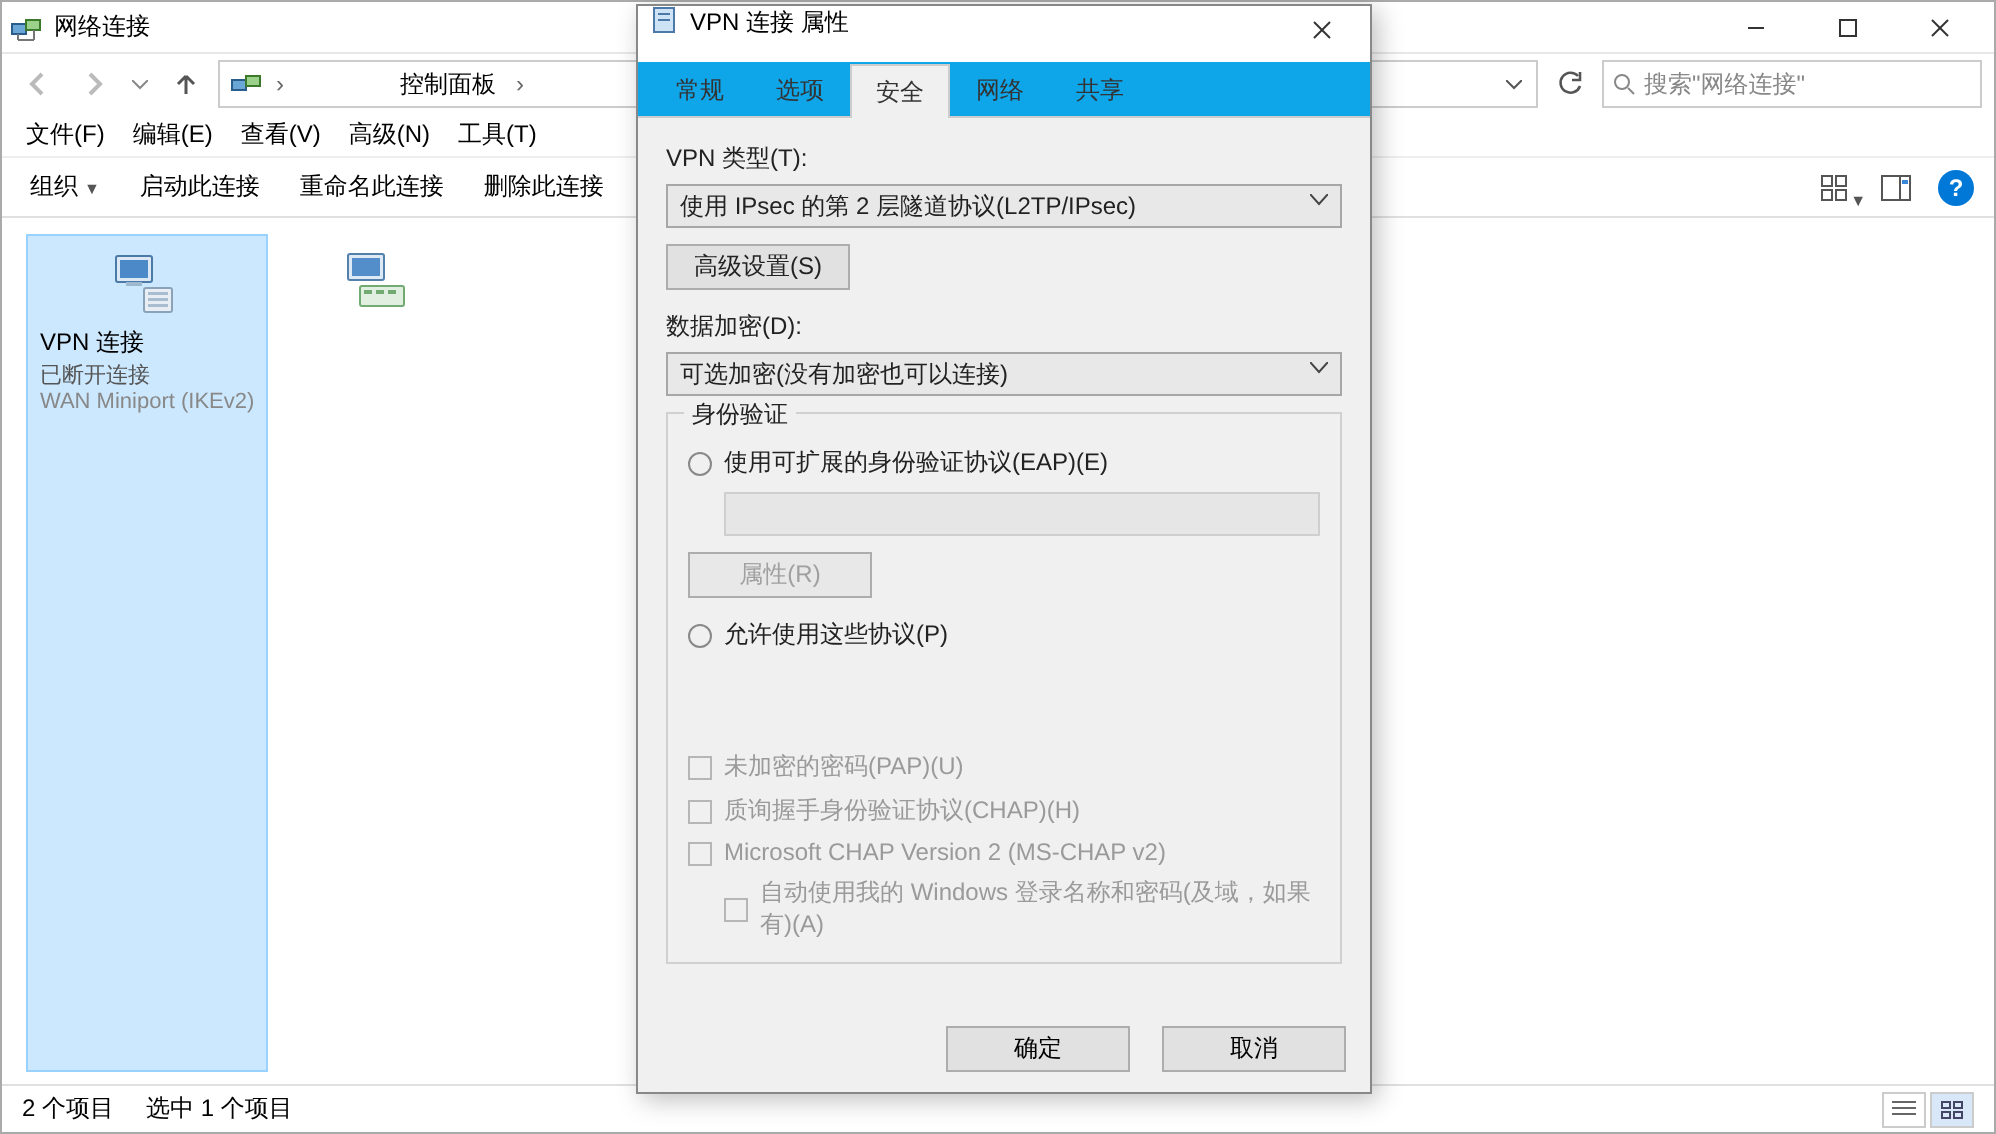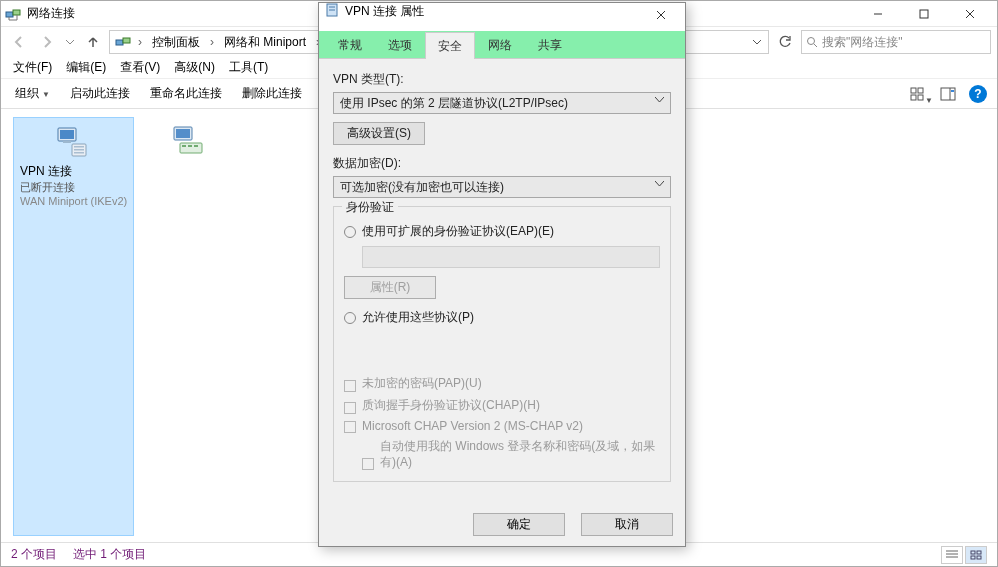--- a/index.html
+++ b/index.html
@@ -12,21 +12,21 @@
   .titlebar-title { flex: 0 0 auto; }
   .titlebar-spacer { flex: 1; }
   .win-btn { width: 46px; height: 26px; display:flex;align-items:center;justify-content:center; color:#555;}
   .win-btn svg { width:10px; height:10px; }
   .addressbar-row { height: 30px; display:flex; align-items:center; padding: 0 6px; gap:4px; }
   .nav-arrow { width:24px; height:24px; display:flex; align-items:center; justify-content:center; color:#aaa; }
   .nav-arrow.enabled { color:#333; }
   .dropdown-tick { width:14px; color:#777; display:flex;justify-content:center;}
   .breadcrumb-bar { flex:1; height:24px; border:1px solid #ccc; display:flex; align-items:center; padding:0 2px; gap:2px;}
   .bc-icon { width:16px;height:16px;margin:0 3px; }
-  .bc-seg { padding: 3px 6px; }
+  .bc-seg { padding: 3px 6px; margin-left: 48px; }
   .bc-arrow { color:#666; padding:0 2px;}
   .bc-dd { width:18px; display:flex;justify-content:center; color:#555;}
   .refresh-btn { width:24px;height:24px; display:flex;align-items:center;justify-content:center; color:#555;}
   .search-box { width:190px; height:24px; border:1px solid #ccc; display:flex; align-items:center; padding:0 4px; color:#888;}
   .search-box .sicon { margin-right:4px; }
 
   .menubar { height:22px; display:flex; align-items:center; padding: 0 6px; gap:2px; border-bottom:1px solid #eee;}
   .menubar span { padding: 2px 6px; text-align: center; }
 
   .toolbar { height:30px; display:flex; align-items:center; padding:0 6px; gap:4px; border-bottom:1px solid #e0e0e0;}
@@ -37,47 +37,47 @@
   .help-icon { width:18px;height:18px; border-radius:50%; background:#0078d7; color:#fff; display:flex;align-items:center;justify-content:center; font-weight:bold;}
 
   .content-area { position:absolute; top:110px; left:0; right:0; bottom:24px; background:#fff; padding:6px 12px; display:flex; gap:30px;}
   .conn-item { display:flex; align-items:center; gap:1px; padding:4px 6px;flex-direction:column; }
   .conn-item.selected { background:#cce8ff; border:1px solid #99d1ff; }
   .conn-icon { width:40px;height:40px; }
   .conn-text .ln1 { font-weight: normal; color:#000; }
   .conn-text .ln2 { color:#555; font-size:11px; }
   .conn-text .ln3 { color:#888; font-size:11px; }
 
-  .statusbar { position:absolute; bottom:0; left:0; right:0; height:24px; border-top:1px solid #e0e0e0; display:flex; align-items:center; padding:0 10px; gap:16px; color:#701a75;}
+  .statusbar { position:absolute; bottom:0; left:0; right:0; height:24px; border-top:1px solid #e0e0e0; display:flex; align-items:center; padding:0 10px; gap:16px; color:#000000;}
   .statusbar-spacer { flex:1; }
   .view-toggle { display:flex; gap:2px; }
   .vtbtn { width:22px;height:18px; border:1px solid #ccc; display:flex;align-items:center;justify-content:center;}
 
   
   .dialog { position:absolute; left:318px; top:2px; width:368px; height:545px; background:#f0f0f0; border:1px solid #888; box-shadow: 3px 3px 12px rgba(0,0,0,.25); z-index:10; display:flex; flex-direction:column;}
   .dlg-title { height:28px; display:flex; padding:0 6px; background:#fff;}
   .dlg-title .dlg-icon { width:14px;height:14px; margin-right:6px; }
   .dlg-title-spacer { flex:1; }
   .dlg-close { width:36px;height:24px; display:flex;align-items:center;justify-content:center; color:#333;}
-  .tabstrip { height:28px; display:flex; align-items:flex-end; padding:0 6px; background:#86efac; border-bottom:1px solid #ccc;}
+  .tabstrip { height:28px; display:flex; align-items:flex-end; padding:0 6px; background:#0ea5e9; border-bottom:1px solid #ccc;}
   .tab { padding:5px 12px 4px; border:1px solid transparent; border-bottom:none; color:#333;}
   .tab.active { border-color:#ccc; background:#f0f0f0; position:relative; top:1px;}
   .dlg-body { flex:1; padding:10px 14px 6px; overflow:hidden; color:#222;}
   .field-label { margin: 2px 0 4px; }
   .combo { width:100%; height:22px; border:1px solid #a7a7a7; background:#e8e8e8; display:flex; align-items:center; padding:0 6px; margin-bottom:8px; position:relative;}
   .combo .caret { position:absolute; right:6px; top:4px; }
   .row-right { display:flex; margin-bottom:10px;}
   .winbtn { min-width:92px; height:23px; border:1px solid #adadad; background:#e1e1e1; display:flex;align-items:center;justify-content:center; padding:0 12px;}
   .winbtn.disabled { color:#a0a0a0; background:#e8e8e8;}
   .groupbox { border:1px solid #d0d0d0; padding:10px 10px 6px; position:relative; margin-top:4px;}
   .groupbox .legend { position:absolute; top:-8px; left:8px; background:#f0f0f0; padding:0 4px;}
   .radio-row { display:flex; align-items:center; gap:6px; margin:6px 0;}
   .radio { width:12px;height:12px; border:1px solid #888; border-radius:50%; }
   .disabled-area { background:#e6e6e6; border:1px solid #cfcfcf; height:22px; margin:6px 0 8px 18px;}
-  .check-row { display:flex; align-items:flex-end; gap:6px; margin:5px 0; color:#9a9a9a;}
+  .check-row { display:flex; align-items:center; gap:6px; margin:5px 0; color:#9a9a9a;}
   .check-row.nest { margin-left:18px;}
   .chk { width:12px;height:12px; border:1px solid #b6b6b6; flex:0 0 12px; margin-top:1px;}
   .dlg-buttons { display:flex; justify-content:flex-end; gap:16px; padding:8px 12px 10px;}
 
   svg { display:block; }
 </style>
 </head>
 <body>
 
 <div class="explorer-window">

